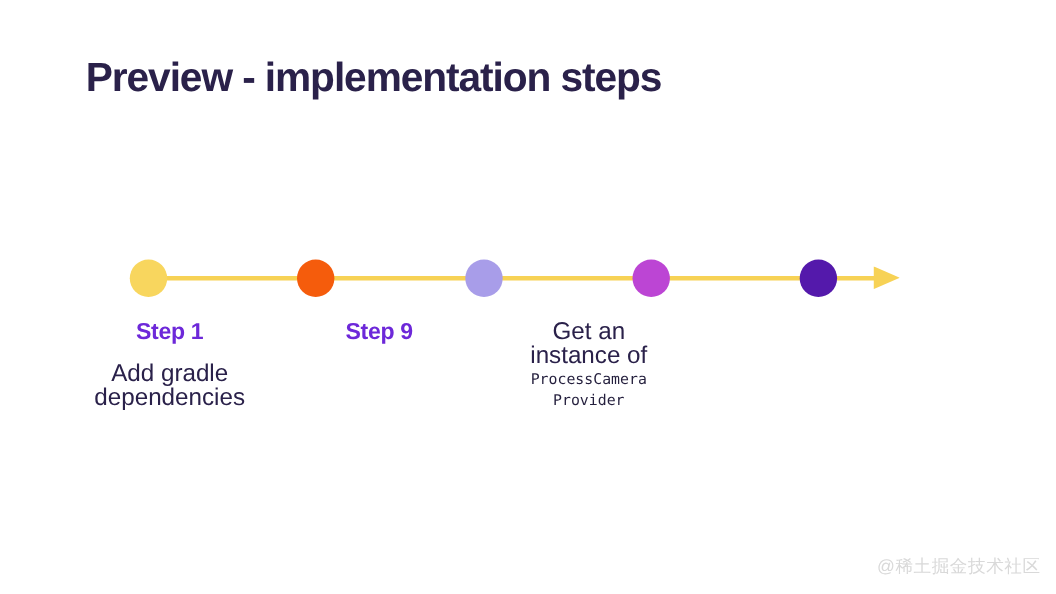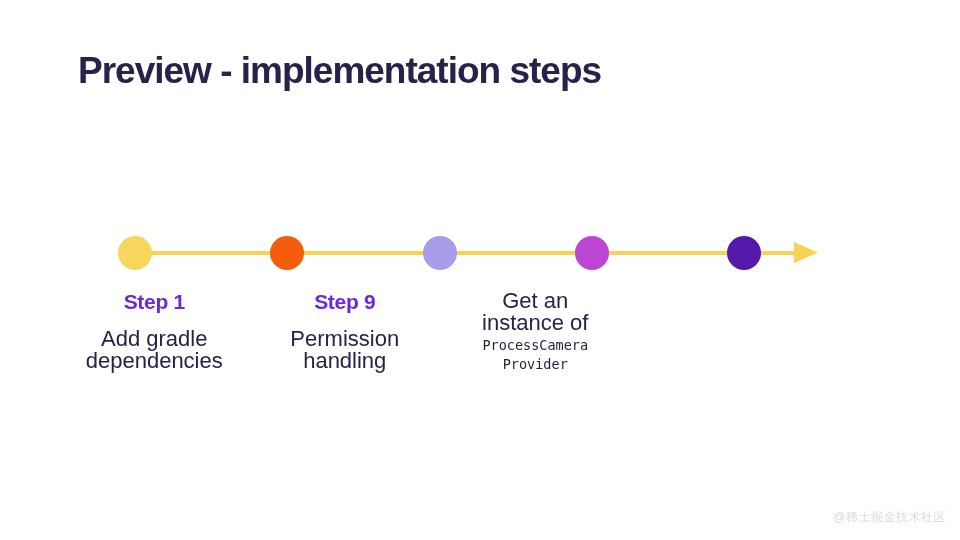--- a/index.html
+++ b/index.html
@@ -34,21 +34,21 @@
     white-space:pre-line;
   }
   .step-code{
     margin:2px 0 0;font-family:"DejaVu Sans Mono","Liberation Mono",monospace;
     font-size:13.5px;line-height:19px;color:#241F3D;white-space:pre-line;
   }
   .step-code:empty{display:none;}
 
   .watermark{
     position:absolute;right:14px;bottom:14px;
-    font-size:12px;color:#D9D9D9;letter-spacing:0.5px;
+    font-size:16px;color:#D9D9D9;letter-spacing:0.5px;
   }
 </style>
 </head>
 <body>
 
 <div class="slide">
 
   <h1 class="slide-title">Preview - implementation steps</h1>
 
   <div class="tl-line" style="background: rgb(247, 210, 85);"></div>
@@ -64,22 +64,20 @@
 
     <div class="step-col">
       <h2 class="step-label">Step 1</h2>
       <p class="step-desc">Add gradle
 dependencies</p>
 
     </div>
 
     <div class="step-col">
       <h2 class="step-label">Step 9</h2>
-      <p class="step-desc">Permission
-handling</p>
 
     </div>
 
 
     <div class="step-col">
       <p class="step-desc">Get an
 instance of</p>
       <p class="step-code">ProcessCamera
 Provider</p>
     </div>

